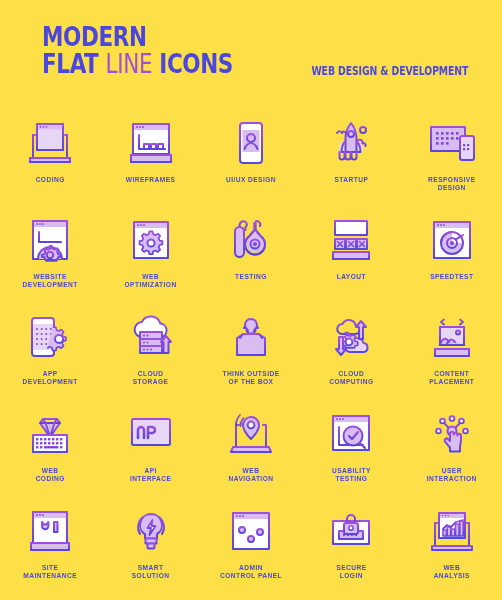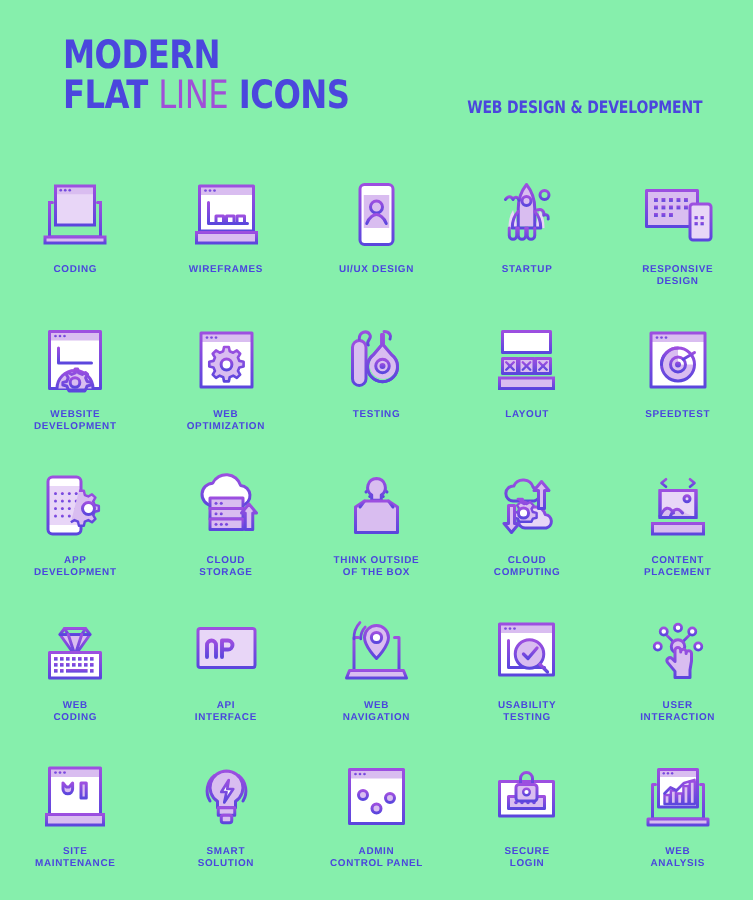--- a/index.html
+++ b/index.html
@@ -9,21 +9,21 @@
     height: 600px;
     background: #ffffff;
     font-family: "Liberation Sans", sans-serif;
     overflow: hidden;
   }
 
   .page {
     position: relative;
     width: 502px;
     height: 600px;
-    background: #86efac;
+    background: #fde047;
   }
 
   
   .header {
     position: absolute;
     left: 0; top: 0;
     width: 502px;
     height: 100px;
   }
 

